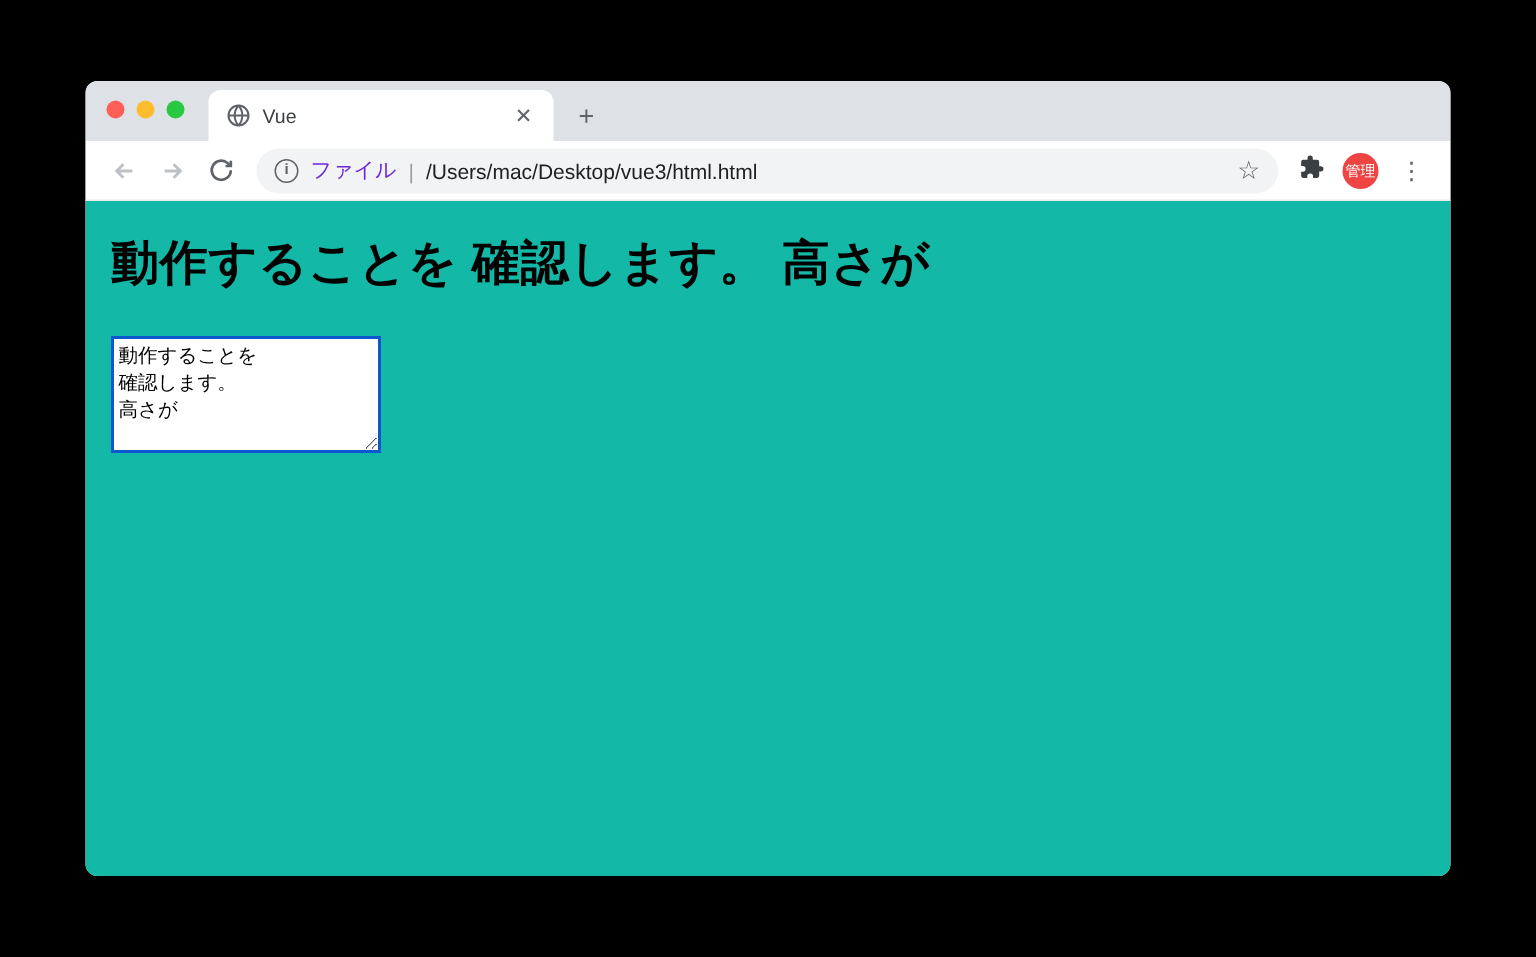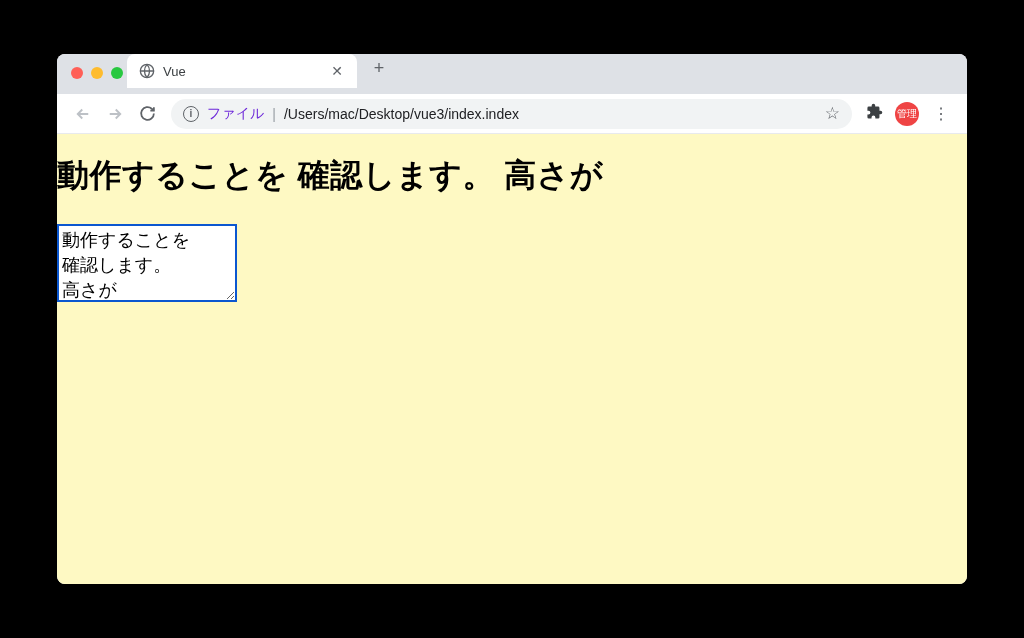--- a/index.html
+++ b/index.html
@@ -23,21 +23,22 @@
       border-radius: 8px;
       overflow: hidden;
       box-shadow: 0 20px 60px rgba(0,0,0,0.4);
       display: flex;
       flex-direction: column;
     }
     .tab-bar {
       background: #dee1e6;
       height: 40px;
       display: flex;
-      align-items: flex-start;
+      align-items: flex-end;
+      padding-left: 12px;
       position: relative;
     }
     .traffic-lights {
       display: flex;
       gap: 8px;
       position: absolute;
       left: 14px;
       top: 13px;
     }
     .traffic-light {
@@ -183,36 +184,36 @@
       height: 28px;
       display: flex;
       align-items: center;
       justify-content: center;
       color: #5f6368;
       cursor: pointer;
       font-size: 16px;
     }
     .page-content {
       flex: 1;
-      background: #fef9c3;
-      padding: 20px 0;
+      background: #14b8a6;
+      padding: 20px 17px;
     }
     .page-heading {
       font-size: 32px;
       font-weight: 900;
       color: #000;
       margin-bottom: 26px;
       letter-spacing: 0.5px;
     }
     .bound-textarea {
       width: 180px;
       height: 78px;
       border: 2px solid #0b57d0;
       outline: none;
-      font-size: 18px;
+      font-size: 13px;
       font-family: inherit;
       padding: 2px 3px;
       resize: both;
       line-height: 1.4;
     }
   </style>
 </head>
 <body>
 
 <div class="browser-window">
@@ -250,21 +251,21 @@
     <div class="nav-btn">
       <svg width="17" height="17" viewBox="0 0 24 24" fill="none" stroke="currentColor" stroke-width="2.5">
           <path d="M21 12a9 9 0 1 1-3-6.7L21 8"></path>
           <path d="M21 3v5h-5"></path>
         </svg>
     </div>
     <div class="url-field">
       <span class="url-info-icon">i</span>
       <span class="url-label">ファイル</span>
       <span class="url-divider">|</span>
-      <span class="url-path">/Users/mac/Desktop/vue3/index.index</span>
+      <span class="url-path">/Users/mac/Desktop/vue3/html.html</span>
       <span class="url-spacer"></span>
       <span class="star-icon">☆</span>
     </div>
     <div class="ext-icon">
       <svg width="17" height="17" viewBox="0 0 24 24" fill="currentColor">
           <path d="M20.5 11H19V7a2 2 0 0 0-2-2h-4V3.5a2.5 2.5 0 0 0-5 0V5H4a2 2 0 0 0-2 2v3.8h1.5a2.7 2.7 0 0 1 0 5.4H2V20a2 2 0 0 0 2 2h3.8v-1.5a2.7 2.7 0 0 1 5.4 0V22H17a2 2 0 0 0 2-2v-4h1.5a2.5 2.5 0 0 0 0-5z"></path>
         </svg>
     </div>
     <div class="profile-badge">管理</div>
     <div class="menu-dots">⋮</div>

